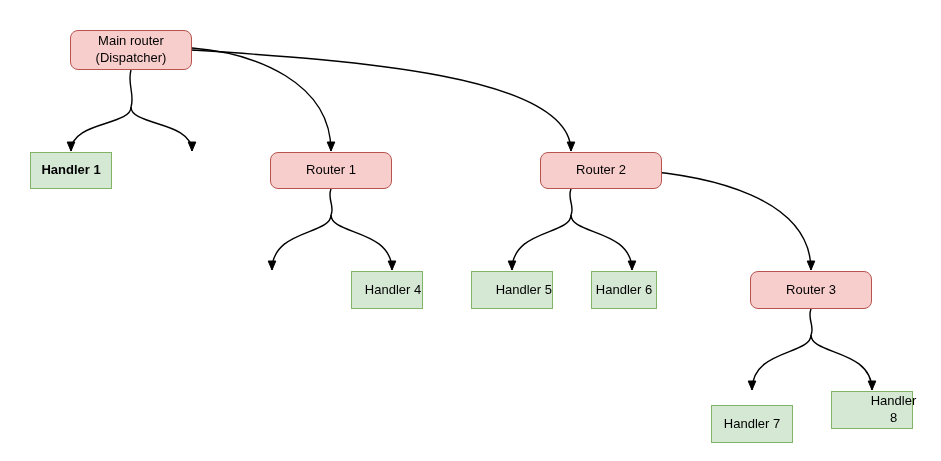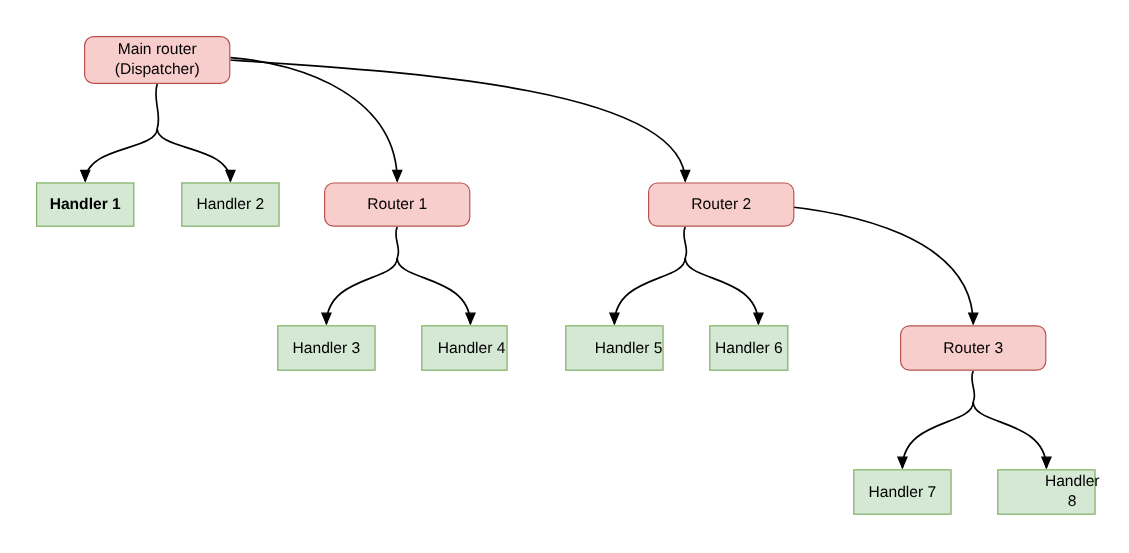--- a/index.html
+++ b/index.html
@@ -87,53 +87,47 @@
 
   <div class="node router" style="left:70px; top:30px; width:122px; height:40px;">
     <span class="lbl">Main router
 (Dispatcher)</span>
   </div>
 
   <div class="node handler" style="left:30px; top:152px; width:82px; height:37px;font-weight:bold;">
     <span class="lbl">Handler 1</span>
   </div>
 
-  <div class="node handler" style="left:151px; top:152px; width:82px; height:37px;">
-    <span class="lbl">Handler 2</span>
-  </div>
 
   <div class="node router" style="left:270px; top:152px; width:122px; height:37px;text-align:center;">
     <span class="lbl">Router 1</span>
   </div>
 
   <div class="node router" style="left:540px; top:152px; width:122px; height:37px;">
     <span class="lbl">Router 2</span>
   </div>
 
-  <div class="node handler" style="left:231px; top:271px; width:82px; height:38px;">
-    <span class="lbl">Handler 3</span>
-  </div>
 
   <div class="node handler" style="left:351px; top:271px; width:72px; height:38px;padding-left:12px;">
     <span class="lbl">Handler 4</span>
   </div>
 
   <div class="node handler" style="left:471px; top:271px; width:82px; height:38px;justify-content:flex-end;">
     <span class="lbl">Handler 5</span>
   </div>
 
   <div class="node handler" style="left:591px; top:271px; width:66px; height:38px;">
     <span class="lbl">Handler 6</span>
   </div>
 
   <div class="node router" style="left:750px; top:271px; width:122px; height:38px;">
     <span class="lbl">Router 3</span>
   </div>
 
-  <div class="node handler" style="left:711px; top:391px; width:82px; height:38px;">
+  <div class="node handler" style="left:711px; top:405px; width:82px; height:38px;">
     <span class="lbl">Handler 7</span>
   </div>
 
   <div class="node handler" style="left:831px; top:391px; width:82px; height:38px;padding-left:43px;">
     <span class="lbl">Handler 8</span>
   </div>
 
 </div>
 
 </body></html>

